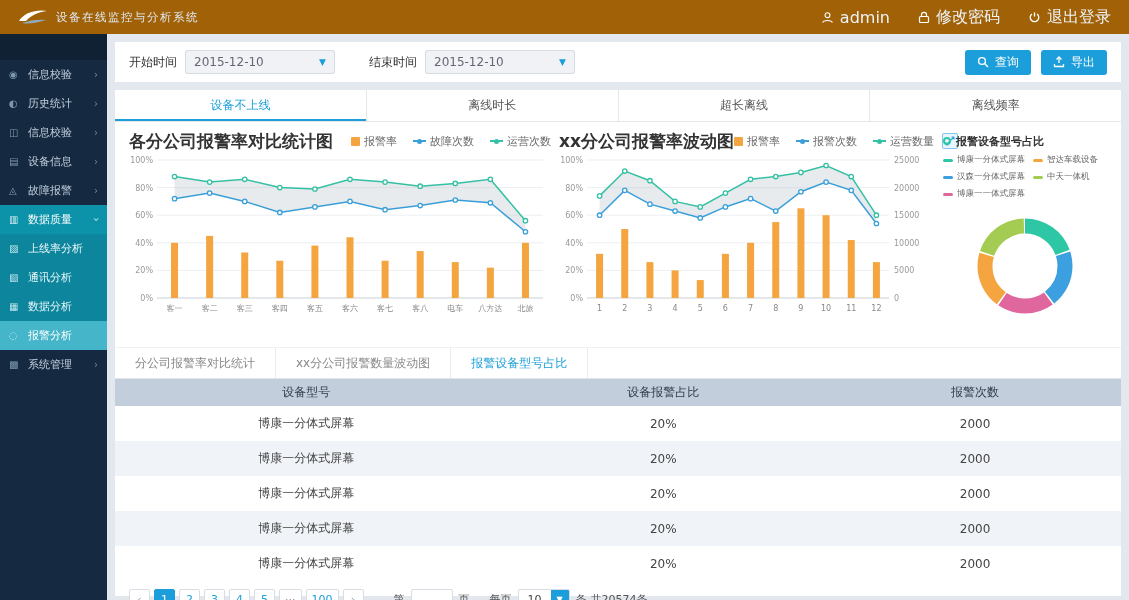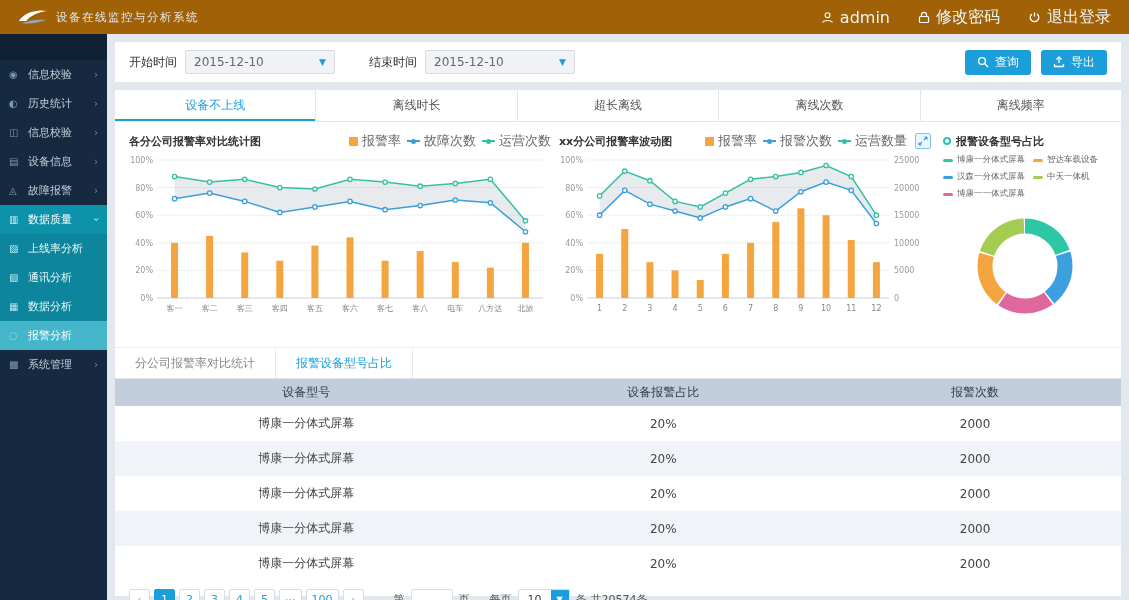--- a/index.html
+++ b/index.html
@@ -45,22 +45,22 @@
   .tab { flex:1; height:31px; line-height:31px; text-align:center; color:#555; border-right:1px solid #e3e7eb; cursor:pointer; }
   .tab:last-child { border-right:none; }
   .tab.active { color:#1b9ed9; box-shadow:inset 0 -2px 0 #1b9ed9; }
 
   
   .charts { display:flex; padding:8px 10px 2px; flex:none; }
   .cp1 { width:430px; }
   .cp2 { width:380px; }
   .cp3 { flex:1; padding-left:4px; }
   .chart-head { display:flex; align-items:center; height:22px; padding:0 4px; }
-  .chart-title { font-size:11px; font-weight:bold; color:#333; white-space:nowrap; }
-  .legend { margin-left:auto; display:flex; align-items:center; gap:6px; font-size:13px; color:#666;text-align:right; }
+  .chart-title { font-size:17px; font-weight:bold; color:#333; white-space:nowrap; }
+  .legend { margin-left:auto; display:flex; align-items:center; gap:16px; font-size:11px; color:#666;text-align:right; }
   .lg-item { display:flex; align-items:center; gap:4px; cursor:pointer; white-space:nowrap; }
   .lg-sq { width:9px; height:9px; border-radius:1px; display:inline-block; }
   .lg-line { width:13px; height:2px; position:relative; display:inline-block; }
   .lg-dot { position:absolute; left:4px; top:-1.5px; width:5px; height:5px; border-radius:50%; }
   .expand-btn { margin-left:8px; width:16px; height:16px; border:1px solid #7fc6e8; background:#eaf6fd;
                 display:flex; align-items:center; justify-content:center; cursor:pointer; border-radius:2px; flex:none; }
   .donut-head { display:flex; align-items:center; gap:5px; font-size:11px; font-weight:bold; color:#333; padding-left:4px; height:22px; }
   .ring-icon { width:8px; height:8px; border:2px solid #2dc7a5; border-radius:50%; }
   .donut-legend { display:flex; gap:8px; font-size:8.5px; color:#666; padding:2px 0 0 4px; }
   .dl-col { display:flex; flex-direction:column; gap:5px; }
@@ -218,21 +218,20 @@
       <span>导出</span>
     </button>
   </div>
 
   <div class="content-card">
 
     <div class="tabs">
       <span class="tab active">设备不上线</span>
       <span class="tab">离线时长</span>
       <span class="tab">超长离线</span>
-      <span class="tab">离线次数</span>
       <span class="tab">离线频率</span>
     </div>
 
     <div class="charts">
       <div class="cp1">
         <div class="chart-head">
           <span class="chart-title">各分公司报警率对比统计图</span>
           <span class="legend">
               <span class="lg-item">
                 <span class="lg-sq" style="background: rgb(245, 165, 63);"></span>
@@ -453,20 +452,21 @@
               <circle cx="58" cy="58" r="40" fill="none" stroke="#e0679e" stroke-width="15" stroke-dasharray="48.76548245743669 202.56192982974676" stroke-dashoffset="-100.53096491487338" transform="rotate(-90 58 58)"></circle>
               <circle cx="58" cy="58" r="40" fill="none" stroke="#f5a53f" stroke-width="15" stroke-dasharray="48.76548245743669 202.56192982974676" stroke-dashoffset="-150.79644737231007" transform="rotate(-90 58 58)"></circle>
               <circle cx="58" cy="58" r="40" fill="none" stroke="#a5cc52" stroke-width="15" stroke-dasharray="48.76548245743669 202.56192982974676" stroke-dashoffset="-201.06192982974676" transform="rotate(-90 58 58)"></circle>
             </svg>
         </div>
       </div>
     </div>
 
     <div class="subtabs">
       <span class="subtab">分公司报警率对比统计</span>
+      <span class="subtab">xx分公司报警数量波动图</span>
       <span class="subtab active">报警设备型号占比</span>
     </div>
 
     <table class="data-table">
       <colgroup>
           <col style="width:38%">
           <col style="width:33%">
           <col style="width:29%">
         </colgroup>
       <thead>

